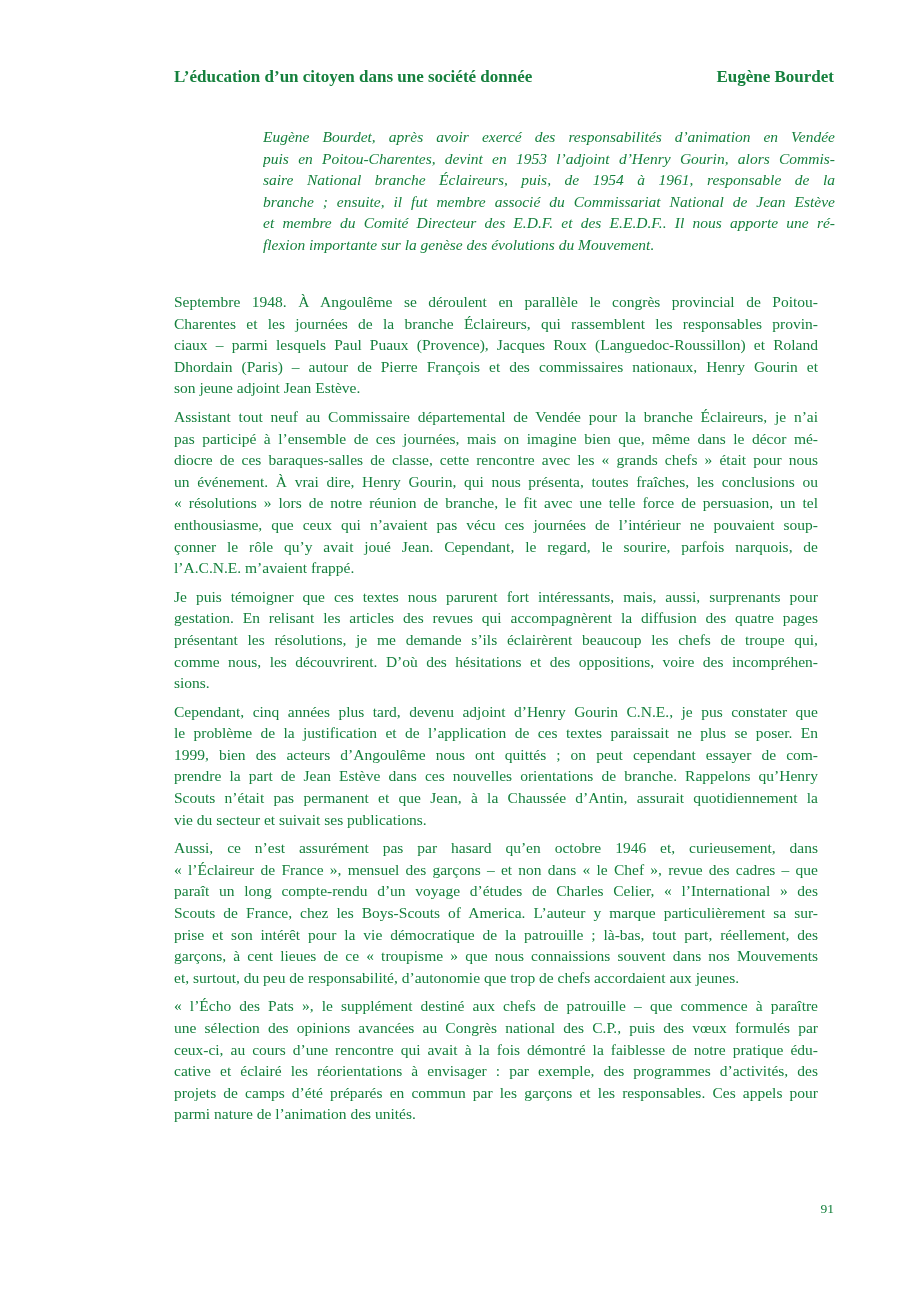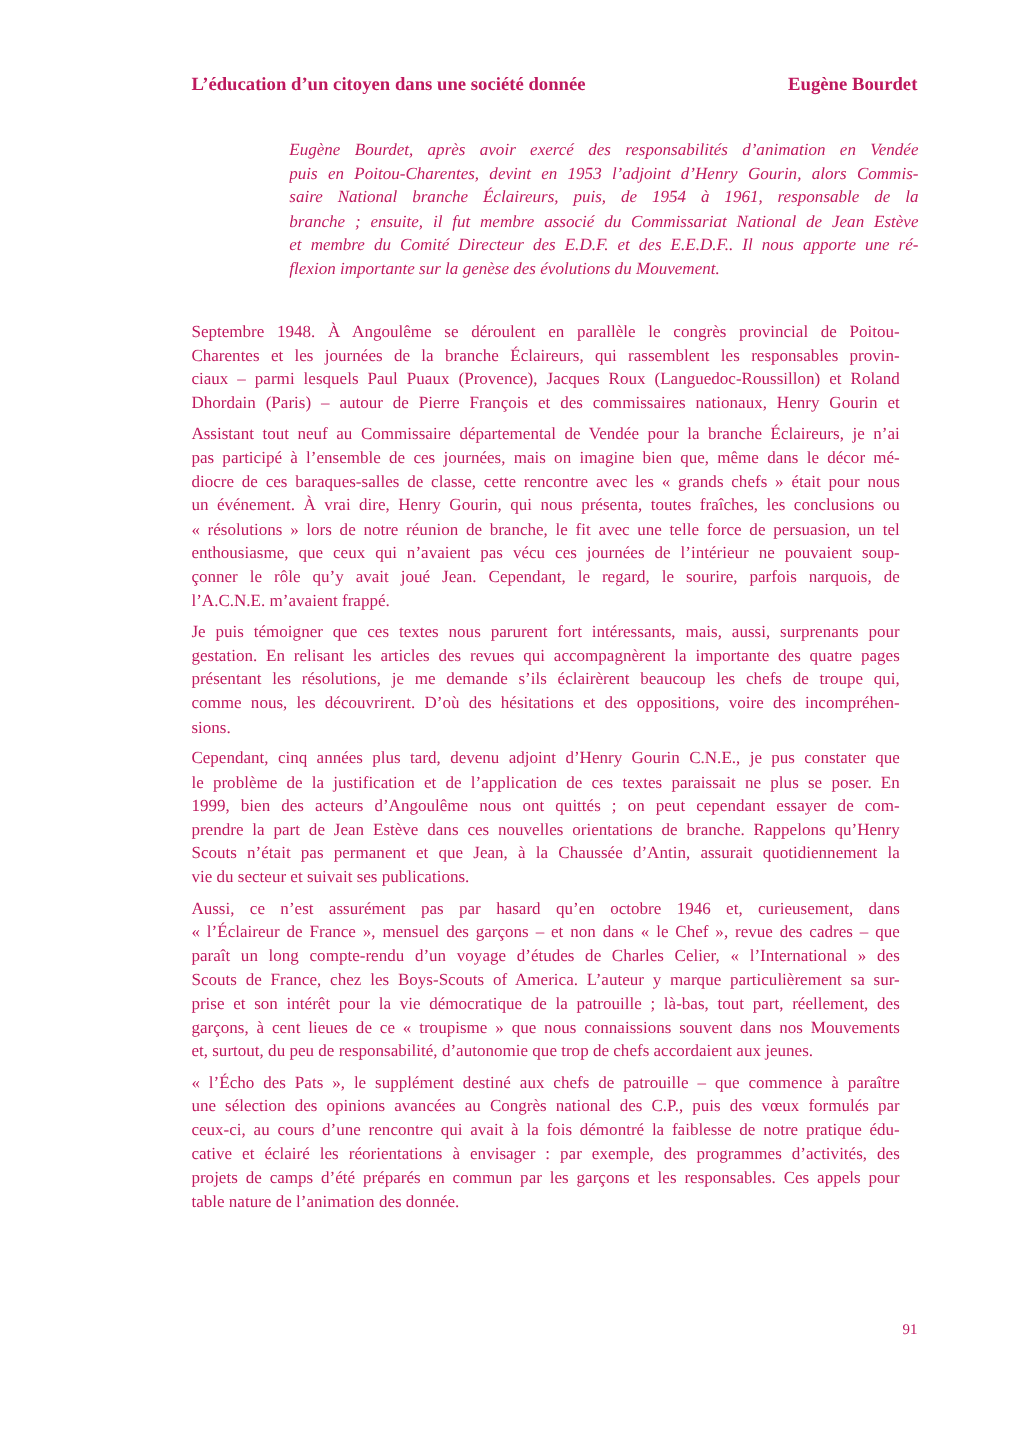--- a/index.html
+++ b/index.html
@@ -6,21 +6,21 @@
     margin: 0;
     padding: 0;
     background: #e8e8e8;
   }
   .page {
     position: relative;
     width: 921px;
     height: 1304px;
     background: #ffffff;
     font-family: "Liberation Serif", "DejaVu Serif", serif;
-    color: #be185d;
+    color: #15803d;
     overflow: hidden;
   }
   .header {
     position: absolute;
     top: 66px;
     left: 174px;
     width: 660px;
     display: flex;
     justify-content: space-between;
     align-items: baseline;
@@ -82,34 +82,35 @@
       <div class="line">branche ; ensuite, il fut membre associé du Commissariat National de Jean Estève</div>
       <div class="line">et membre du Comité Directeur des E.D.F. et des E.E.D.F.. Il nous apporte une ré-</div>
       <div class="line last">flexion importante sur la genèse des évolutions du Mouvement.</div>
     </div>
   <div class="content">
       <div class="paragraph">
         <div class="line">Septembre 1948. À Angoulême se déroulent en parallèle le congrès provincial de Poitou-</div>
         <div class="line">Charentes et les journées de la branche Éclaireurs, qui rassemblent les responsables provin-</div>
         <div class="line">ciaux – parmi lesquels Paul Puaux (Provence), Jacques Roux (Languedoc-Roussillon) et Roland</div>
         <div class="line">Dhordain (Paris) – autour  de Pierre François et des commissaires nationaux, Henry Gourin et</div>
+        <div class="line last">son jeune adjoint Jean Estève.</div>
       </div>
       <div class="paragraph">
         <div class="line">Assistant tout neuf au Commissaire départemental de Vendée pour la branche Éclaireurs, je n’ai</div>
         <div class="line">pas participé à l’ensemble de ces journées, mais on imagine bien que, même dans le décor mé-</div>
         <div class="line">diocre de ces baraques-salles de classe, cette rencontre avec les « grands chefs » était pour nous</div>
         <div class="line">un événement. À vrai dire, Henry Gourin, qui nous présenta, toutes fraîches, les conclusions ou</div>
         <div class="line">« résolutions » lors de notre réunion de branche, le fit avec une telle force de persuasion, un tel</div>
         <div class="line">enthousiasme, que ceux qui n’avaient pas vécu ces journées de l’intérieur ne pouvaient soup-</div>
         <div class="line">çonner le rôle qu’y avait joué Jean. Cependant, le regard, le sourire, parfois narquois, de</div>
         <div class="line last">l’A.C.N.E. m’avaient frappé.</div>
       </div>
       <div class="paragraph">
         <div class="line">Je puis témoigner que ces textes nous parurent fort intéressants, mais, aussi, surprenants pour</div>
-        <div class="line">gestation. En relisant les articles des revues qui accompagnèrent la importante des quatre pages</div>
+        <div class="line">gestation. En relisant les articles des revues qui accompagnèrent la diffusion des quatre pages</div>
         <div class="line">présentant les résolutions, je me demande s’ils éclairèrent beaucoup les chefs de troupe qui,</div>
         <div class="line">comme nous, les découvrirent. D’où des hésitations et des oppositions, voire des incompréhen-</div>
         <div class="line last">sions.</div>
       </div>
       <div class="paragraph">
         <div class="line">Cependant, cinq années plus tard, devenu adjoint d’Henry Gourin C.N.E., je pus constater que</div>
         <div class="line">le problème de la justification et de l’application de ces textes paraissait ne plus se poser. En</div>
         <div class="line">1999, bien des acteurs d’Angoulême nous ont quittés ; on peut cependant essayer de com-</div>
         <div class="line">prendre la part de Jean Estève dans ces nouvelles orientations de branche. Rappelons qu’Henry</div>
         <div class="line">Scouts n’était pas permanent et que Jean, à la Chaussée d’Antin, assurait quotidiennement la</div>
@@ -123,17 +124,17 @@
         <div class="line">prise et son intérêt pour la vie démocratique de la patrouille ; là-bas, tout part, réellement, des</div>
         <div class="line">garçons, à cent lieues de ce « troupisme » que nous connaissions souvent dans nos Mouvements</div>
         <div class="line last">et, surtout, du peu de responsabilité, d’autonomie que trop de chefs accordaient aux jeunes.</div>
       </div>
       <div class="paragraph">
         <div class="line">« l’Écho des Pats », le supplément destiné aux chefs de patrouille – que commence à paraître</div>
         <div class="line">une sélection des opinions avancées au Congrès national des C.P., puis des vœux formulés par</div>
         <div class="line">ceux-ci, au cours d’une rencontre qui avait à la fois démontré la faiblesse de notre pratique édu-</div>
         <div class="line">cative et éclairé les réorientations à envisager : par exemple, des programmes d’activités, des</div>
         <div class="line">projets de camps d’été préparés en commun par les garçons et les responsables. Ces appels pour</div>
-        <div class="line last">table nature de l’animation des donnée.</div>
+        <div class="line last">parmi nature de l’animation des unités.</div>
       </div>
     </div>
   <div class="pagenum">91</div>
 </div>
 
 </body></html>

